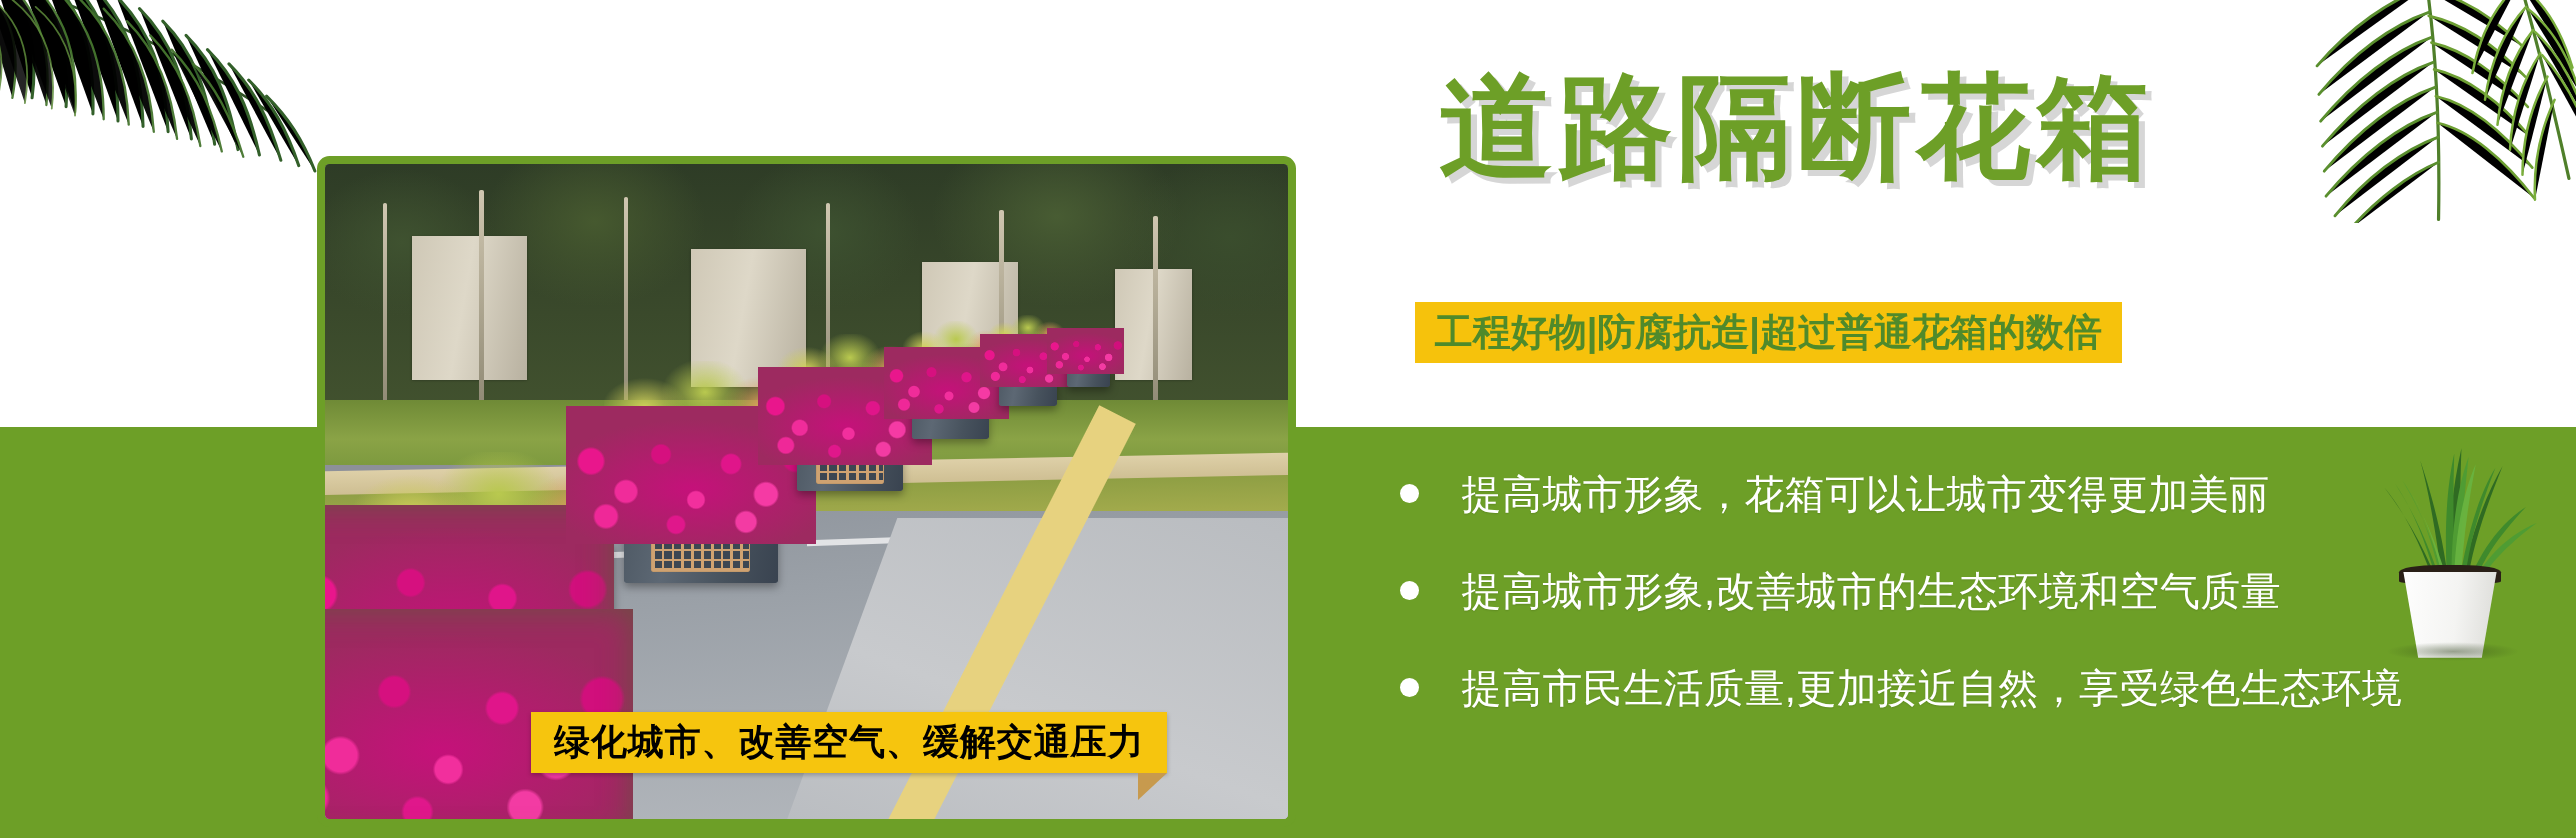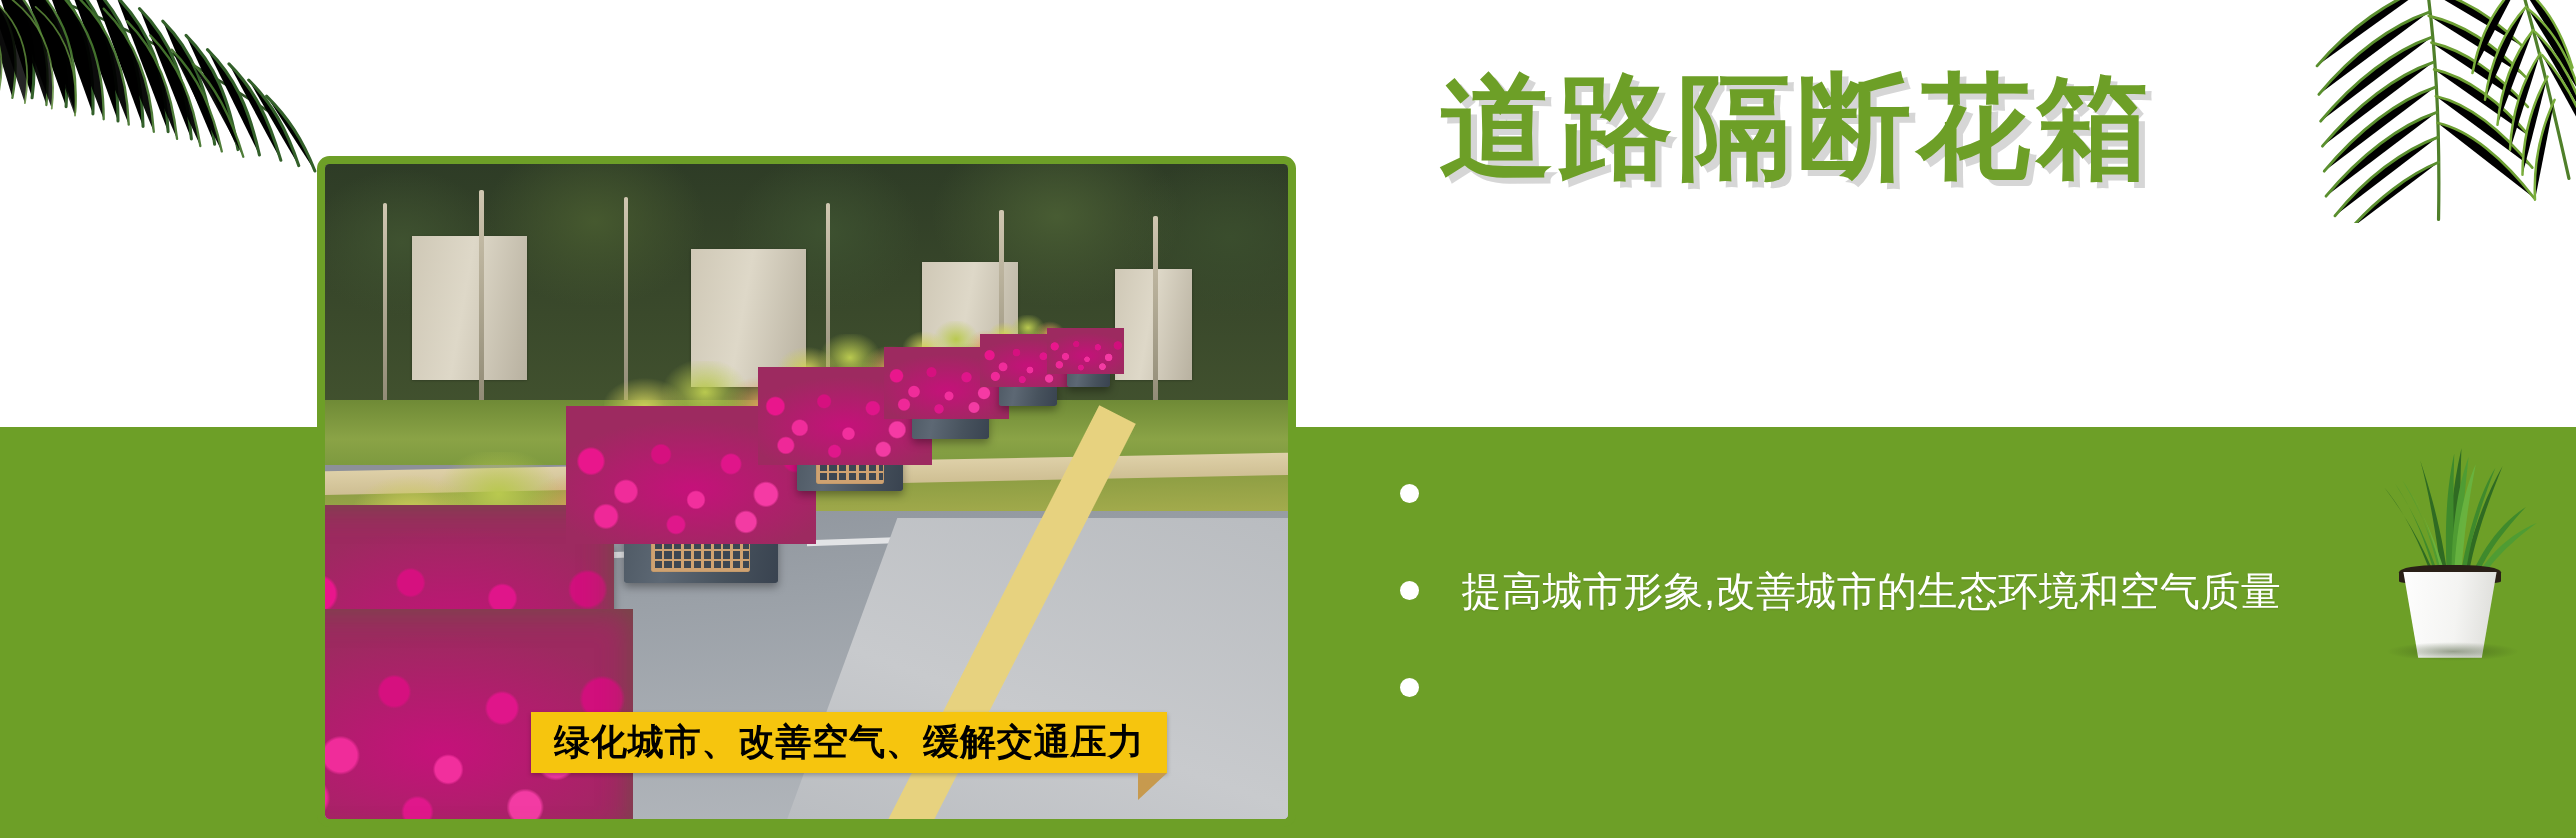--- a/index.html
+++ b/index.html
@@ -389,31 +389,36 @@
     <div class="ribbon">
       <div class="ribbon-text">绿化城市、改善空气、缓解交通压力</div>
       <div class="ribbon-fold"></div>
     </div>
   </div>
 
   <div class="content">
 
     <div class="title">道路隔断花箱</div>
 
+    <div class="subtitle-band">
+      <div class="subtitle-text">工程好物|防腐抗造|超过普通花箱的数倍</div>
+    </div>
 
     <div class="bullets">
       <div class="bullet-row">
         <div class="bullet-dot"></div>
+        <div class="bullet-text">提高城市形象，花箱可以让城市变得更加美丽</div>
       </div>
       <div class="bullet-row">
         <div class="bullet-dot"></div>
         <div class="bullet-text">提高城市形象,改善城市的生态环境和空气质量</div>
       </div>
       <div class="bullet-row">
         <div class="bullet-dot"></div>
+        <div class="bullet-text">提高市民生活质量,更加接近自然，享受绿色生态环境</div>
       </div>
     </div>
 
     <div class="pot-wrap">
       <svg class="pot-leaves" viewBox="0 0 230 185" preserveAspectRatio="none">
         <g fill="#2f6b22">
           <path d="M112,182 C104,120 96,66 84,22 C96,58 112,112 118,182 Z"></path>
           <path d="M118,182 C112,124 118,62 130,8 C128,64 128,124 126,182 Z"></path>
           <path d="M126,182 C134,126 152,70 176,28 C156,78 138,128 134,182 Z"></path>
           <path d="M106,182 C92,130 70,84 44,52 C74,92 96,134 112,182 Z"></path>

